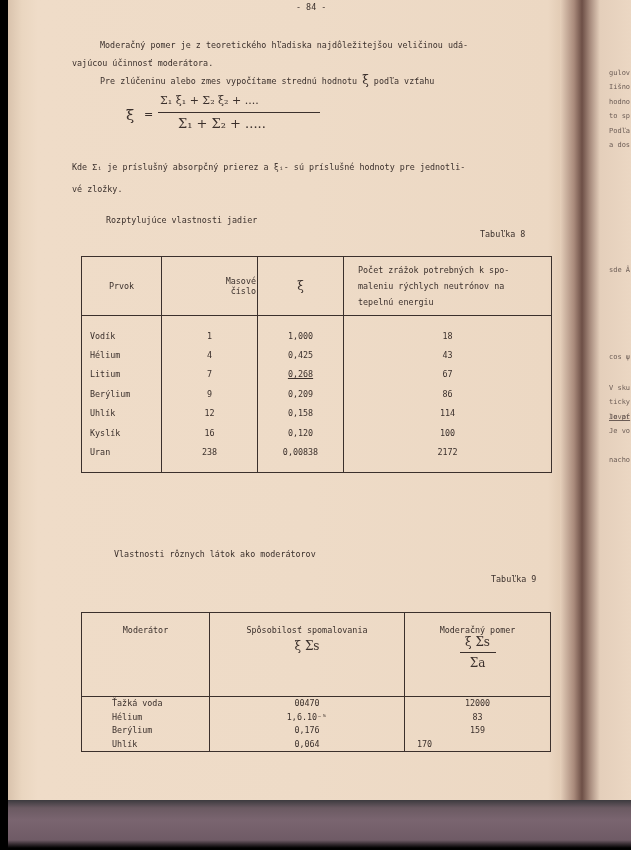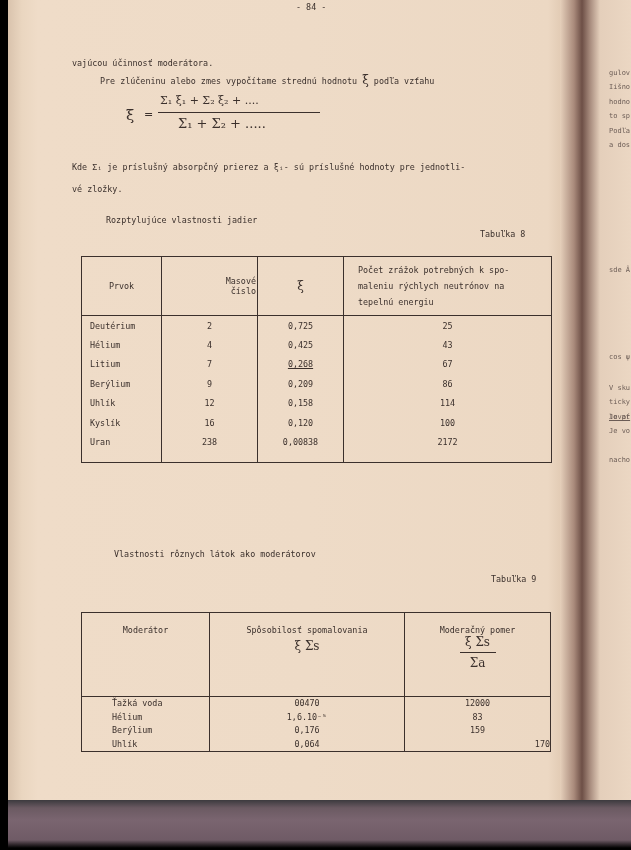--- a/index.html
+++ b/index.html
@@ -47,20 +47,21 @@
   .sym { font-family: "DejaVu Serif", serif; font-size: 12px; }
   .frac { display: inline-block; text-align: center; }
   .frac .fbar { border-top: 1px solid #3b302c; margin: 3px auto; width: 36px; }
 </style>
 </head>
 <body>
 
 <div class="page">
   <div class="txt pgnum">- 84 -</div>
 
+  <div class="txt" style="left:92px; top:40px;">Moderačný pomer je z teoretického hľadiska najdôležitejšou veličinou udá-</div>
   <div class="txt" style="left:64px; top:58px;">vajúcou účinnosť moderátora.</div>
 
   <div class="txt" style="left:92px; top:73px;">
     <span>Pre zlúčeninu alebo zmes vypočítame strednú hodnotu</span>
     <span class="sym">ξ̄</span>
     <span>podľa vzťahu</span>
   </div>
 
   <div class="formula">
     <span class="xi">ξ̄</span>
@@ -92,25 +93,25 @@
         </th>
         <th class="sym">ξ</th>
         <th style="text-align:left; padding-left:14px; line-height:16px;">
           <div>Počet zrážok potrebných k spo-</div>
           <div>maleniu rýchlych neutrónov na</div>
           <div>tepelnú energiu</div>
         </th>
       </tr>
     </thead>
     <tbody id="t8body">
-        <tr>
-          <td style="text-align: left; padding-left: 8px;">Deutérium</td>
-          <td style="text-align: center; padding-left: 0px;">2</td>
-          <td style="text-align: center; padding-left: 0px;">0,725</td>
-          <td style="text-align: center; padding-left: 0px;">25</td>
+        <tr class="first">
+          <td style="text-align: left; padding-left: 8px;">Vodík</td>
+          <td style="text-align: center; padding-left: 0px;">1</td>
+          <td style="text-align: center; padding-left: 0px;">1,000</td>
+          <td style="text-align: center; padding-left: 0px;">18</td>
         </tr>
         <tr>
           <td style="text-align: left; padding-left: 8px;">Hélium</td>
           <td style="text-align: center; padding-left: 0px;">4</td>
           <td style="text-align: center; padding-left: 0px;">0,425</td>
           <td style="text-align: center; padding-left: 0px;">43</td>
         </tr>
         <tr>
           <td style="text-align: left; padding-left: 8px;">Litium</td>
           <td style="text-align: center; padding-left: 0px;">7</td>
@@ -182,21 +183,21 @@
           <td style="text-align: center; padding-left: 0px;">83</td>
         </tr>
         <tr>
           <td style="text-align: left; padding-left: 30px;">Berýlium</td>
           <td style="text-align: center; padding-left: 0px;">0,176</td>
           <td style="text-align: center; padding-left: 0px;">159</td>
         </tr>
         <tr>
           <td style="text-align: left; padding-left: 30px;">Uhlík</td>
           <td style="text-align: center; padding-left: 0px;">0,064</td>
-          <td style="text-align: right; padding-left: 0px; margin-left: 23px;">170</td>
+          <td style="text-align: left; padding-left: 12px; margin-left: 23px;">170</td>
         </tr>
       </tbody>
   </table>
 </div>
 
 <div class="right-page" id="rightpage">
     <div class="frag" style="top: 68px;">gulov</div>
     <div class="frag" style="top: 82px;">Iišno</div>
     <div class="frag" style="top: 97px;">hodno</div>
     <div class="frag" style="top: 111px;">to sp</div>

